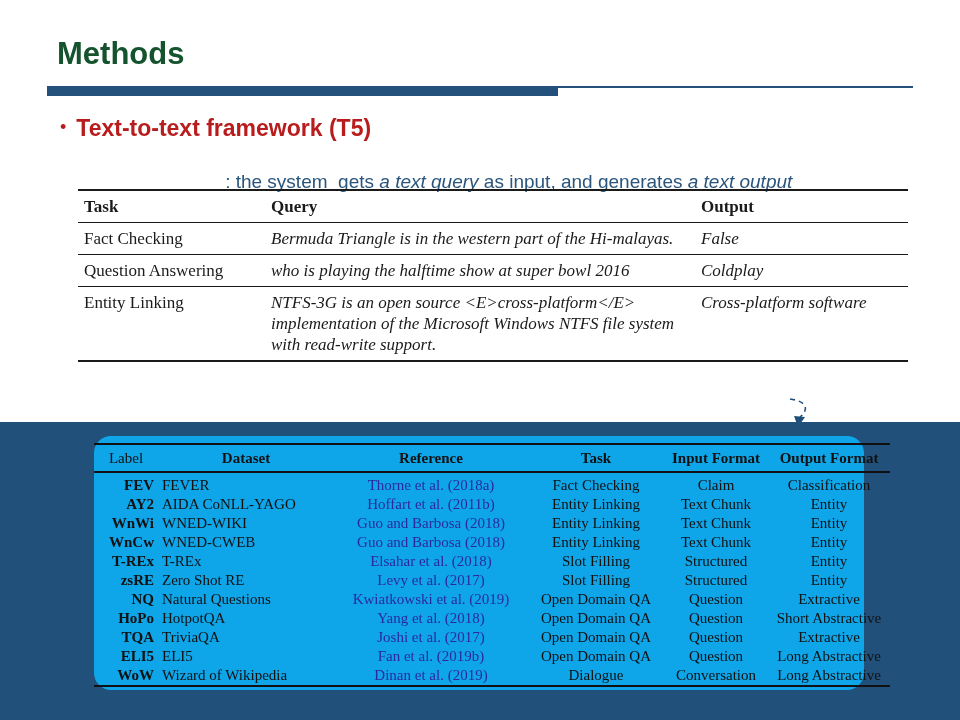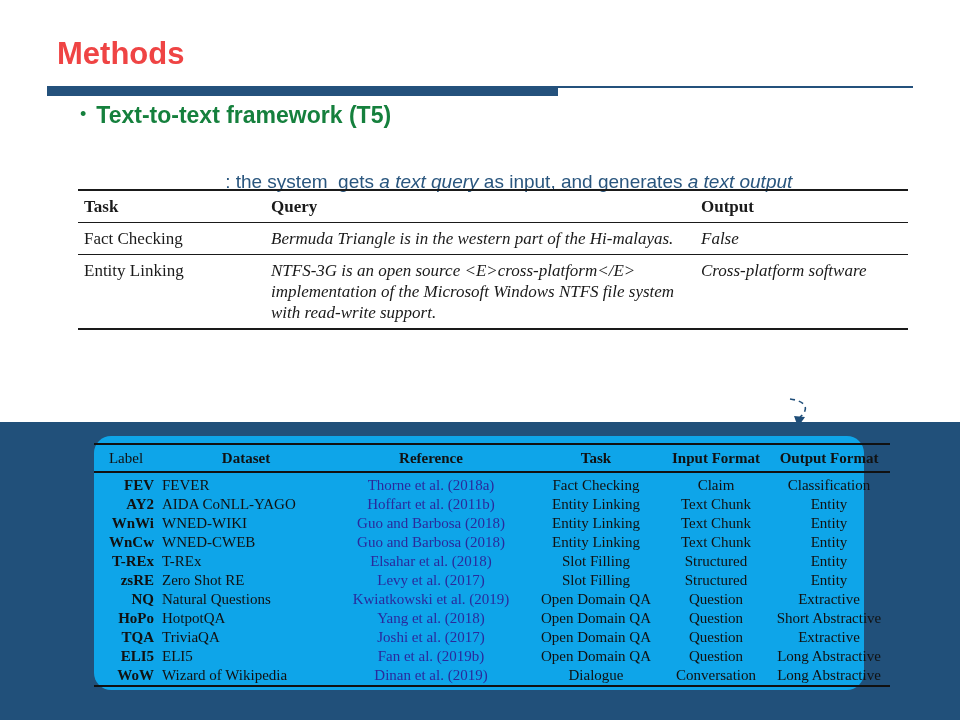--- a/index.html
+++ b/index.html
@@ -4,27 +4,27 @@
 <style>
   html,body{margin:0;padding:0;background:#e8e8e8;}
   .slide{
     position:relative; width:960px; height:720px; background:#ffffff;
     overflow:hidden; font-family:"Liberation Sans", sans-serif;
     margin:0 auto;
   }
   
   .title{
     position:absolute; left:57px; top:36px;
-    font-size:31px; font-weight:bold; color:#ef4444; letter-spacing:0px;
+    font-size:31px; font-weight:bold; color:#14532d; letter-spacing:0px;
   }
   .rule-thick{position:absolute; left:47px; top:86px; width:511px; height:10px; background:#24517C;}
   .rule-thin{position:absolute; left:558px; top:86px; width:355px; height:2px; background:#24517C;}
 
   
-  .bullet-line{position:absolute; left:60px; top:102px; color:#15803d;margin-left:20px;}
+  .bullet-line{position:absolute; left:60px; top:115px; color:#b91c1c;}
   .bullet-line .dot{font-size:18px; vertical-align:3px; margin-right:10px;}
   .bullet-line .txt{font-size:23px; font-weight:bold;}
 
   .subtitle{
     position:absolute; left:204px; top:149px;
     font-size:19px; color:#2A567E; white-space:pre-wrap;
   }
   .subtitle em{font-style:italic;}
 
   
@@ -106,20 +106,25 @@
           <th class="colOutput">Output</th>
         </tr>
       </thead>
       <tbody>
         <tr>
           <td>Fact Checking</td>
           <td class="ital">Bermuda Triangle is in the western part of the Hi-malayas.</td>
           <td class="ital">False</td>
         </tr>
         <tr>
+          <td>Question Answering</td>
+          <td class="ital">who is playing the halftime show at super bowl 2016</td>
+          <td class="ital">Coldplay</td>
+        </tr>
+        <tr>
           <td>Entity Linking</td>
           <td class="ital">NTFS-3G is an open source &lt;E&gt;cross-platform&lt;/E&gt; implementation of the Microsoft Windows NTFS file system with read-write support.</td>
           <td class="ital">Cross-platform software</td>
         </tr>
       </tbody>
     </table>
   </div>
 
 
   <svg class="arrow-svg" viewBox="0 0 44 36">

